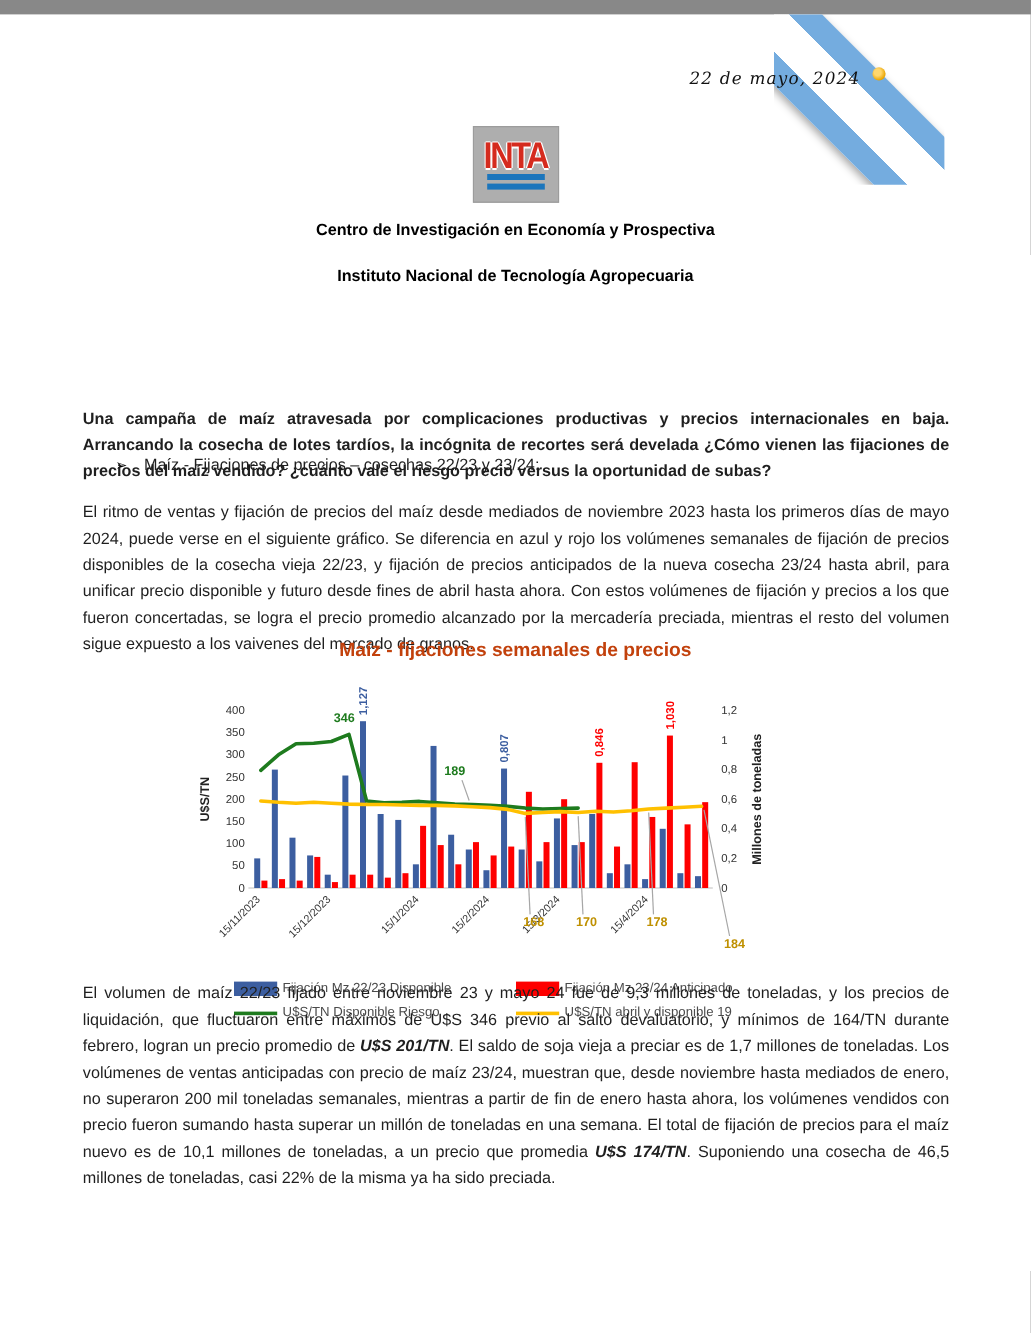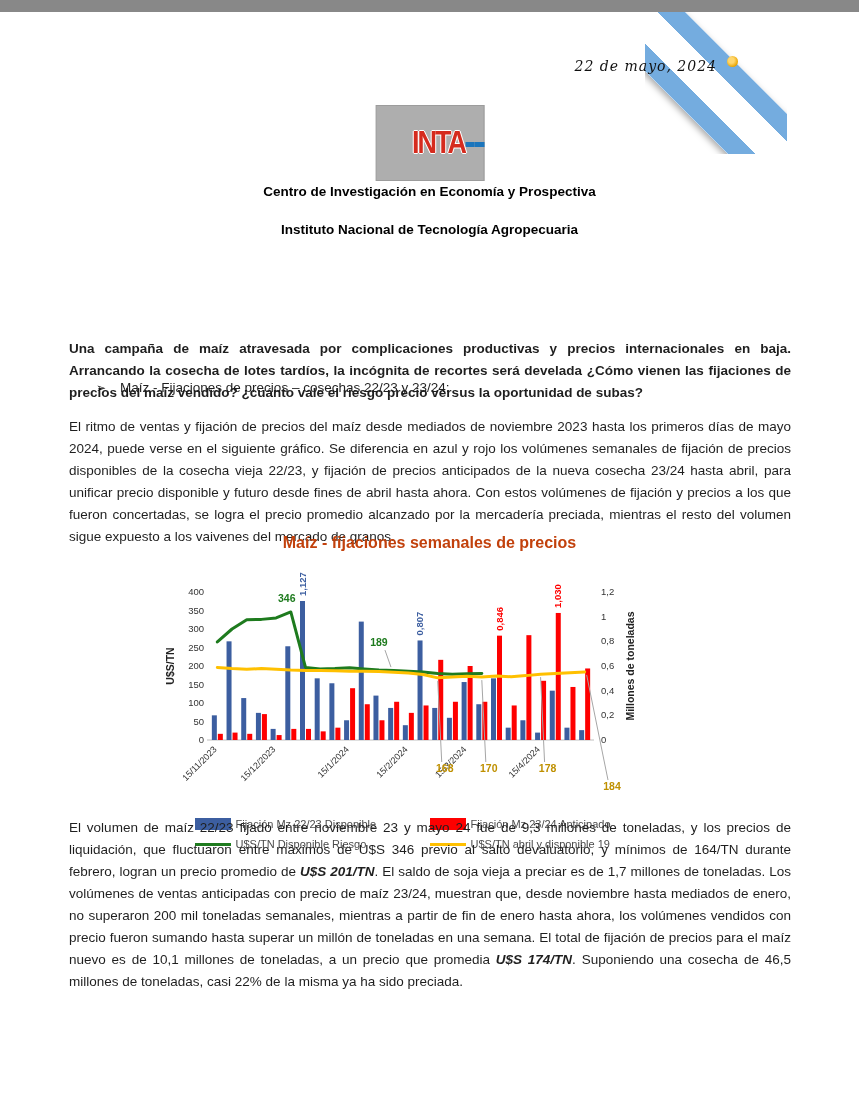--- a/index.html
+++ b/index.html
@@ -20,22 +20,22 @@
   .ribbon-sun{position:absolute; left:82px; top:44px; width:11px; height:11px; border-radius:50%;
     background:radial-gradient(circle at 40% 40%, #ffd76e 0 30%, #e9a400 70%, #c98a00 100%);}
   
   .date{
     position:absolute; top:46px; right:142px;
     font-family:"DejaVu Serif","Liberation Serif",serif;
     font-style:italic; font-size:14px; letter-spacing:1px; color:#111;
   }
   
   .logo{position:absolute; top:93px; left:50%; transform:translateX(-50%);
-    width:72px; height:76px; background:#aeaeae; display:flex; flex-direction:row;
-    align-items:center; justify-content:center; box-shadow:0 0 0 1px #9c9c9c inset;padding-left:37px;}
+    width:72px; height:64px; background:#aeaeae; display:flex; flex-direction:column;
+    align-items:center; justify-content:center; box-shadow:0 0 0 1px #9c9c9c inset;}
   .logo-text{font-family:"Liberation Sans",sans-serif; font-weight:bold; font-size:27px; line-height:26px;
     color:#d52b1e; letter-spacing:-2px; transform:scaleY(1.15);
     text-shadow:-1px 0 #fff,1px 0 #fff,0 -1px #fff,0 1px #fff;}
   .logo-bar{width:48px; height:5px; background:#1b75bc; margin-top:2px;}
   .logo-bar.b2{margin-top:3px;}
   
   .headings{position:absolute; top:172px; left:0; width:100%; text-align:center;}
   .headings h1{font-size:13.5px; font-weight:bold; margin:0 0 23px 0; color:#000;}
   
   .bodytext{position:absolute; left:69px; width:722px; font-size:13.5px; line-height:22px; text-align:justify;}

